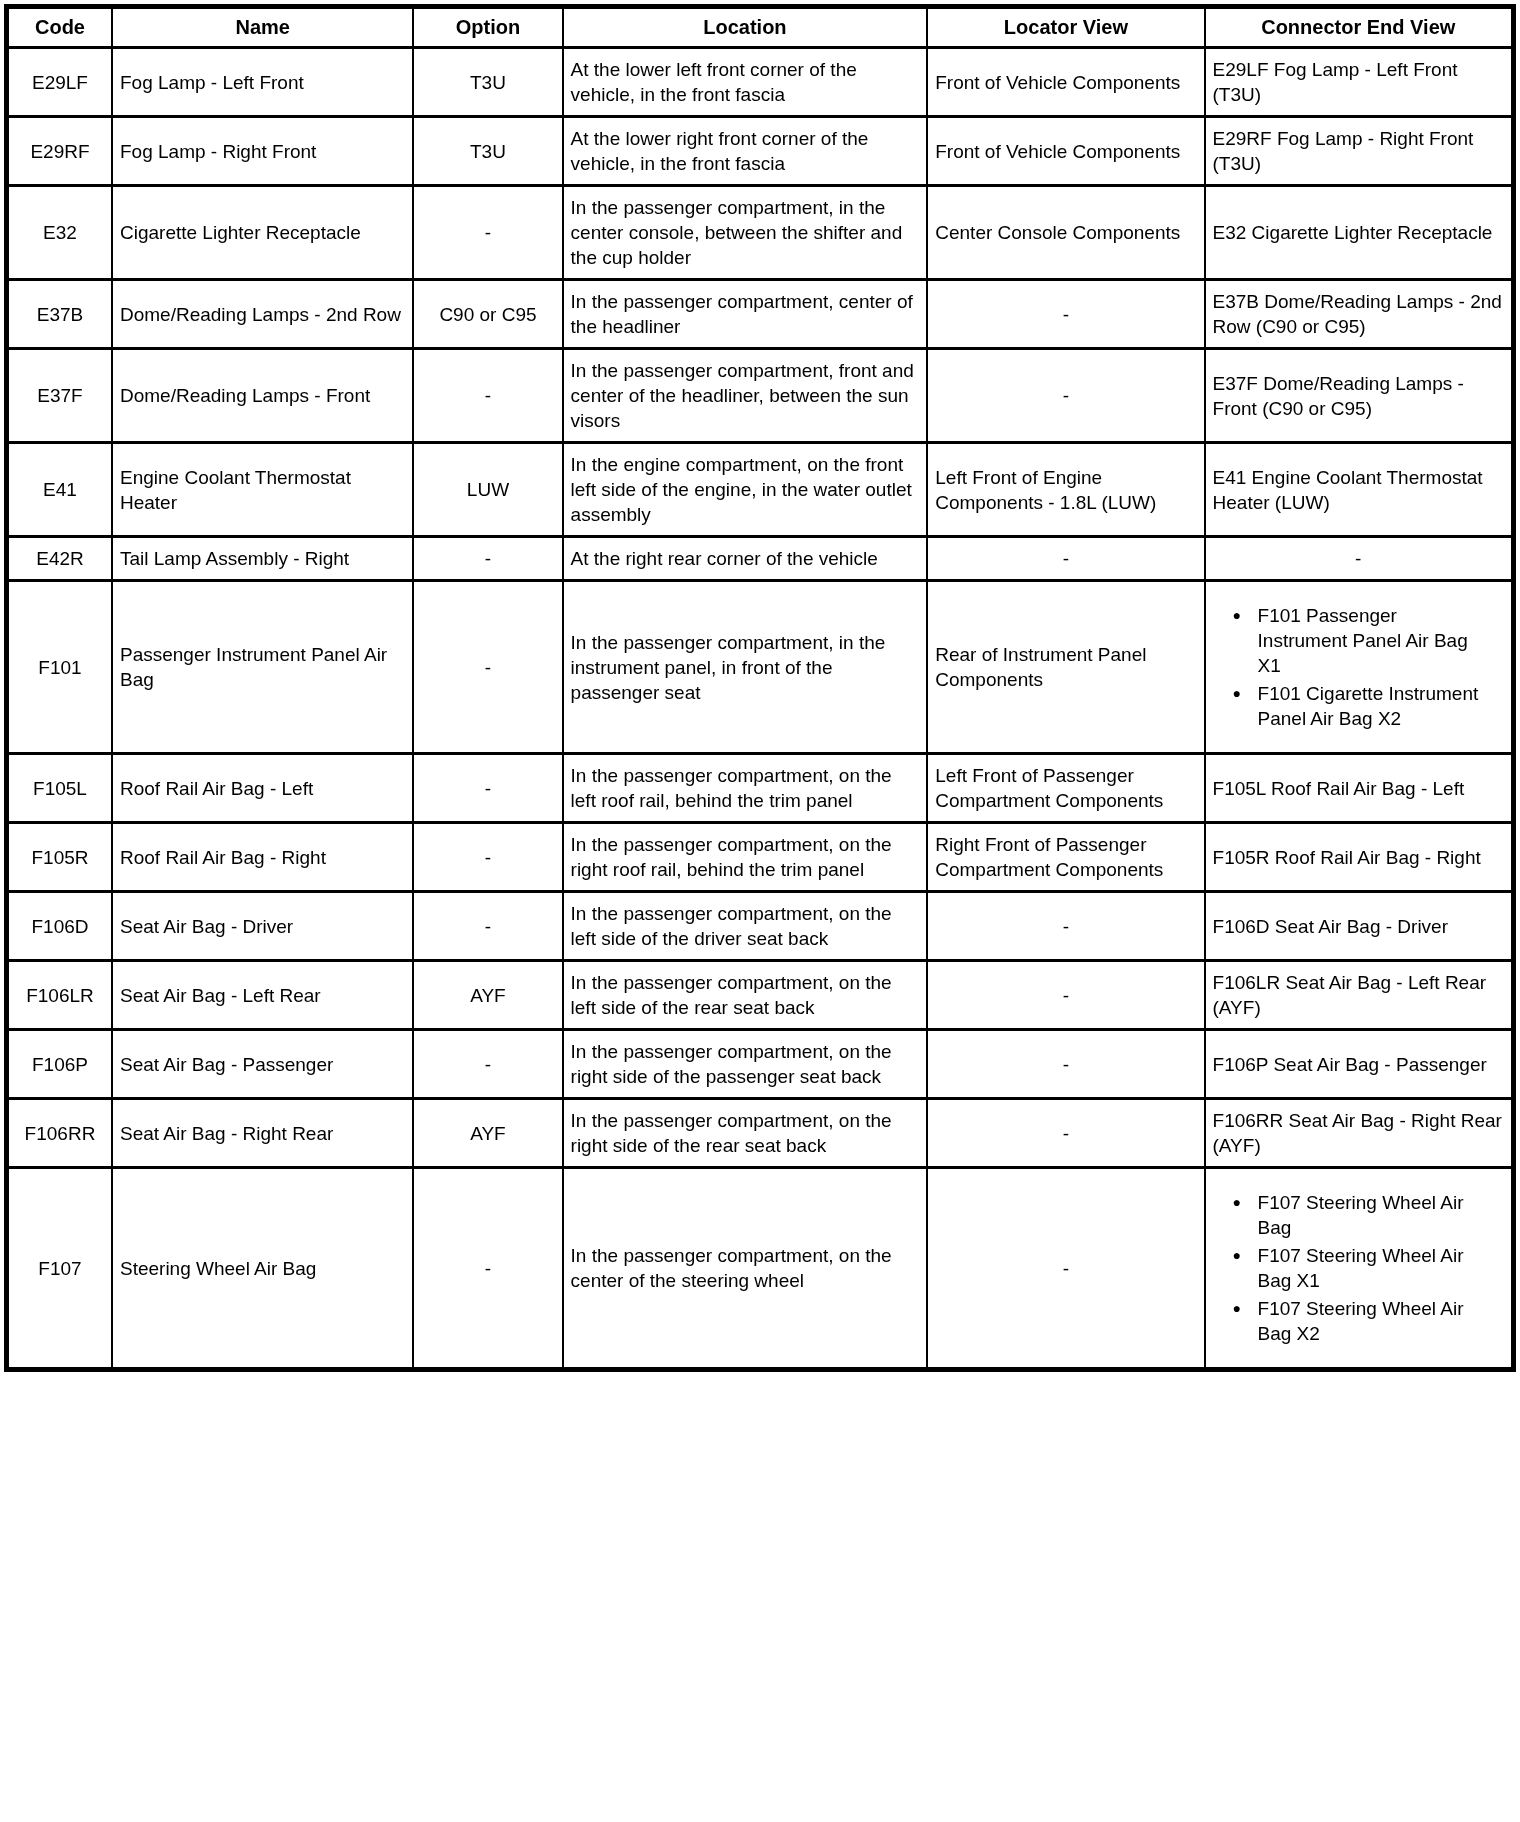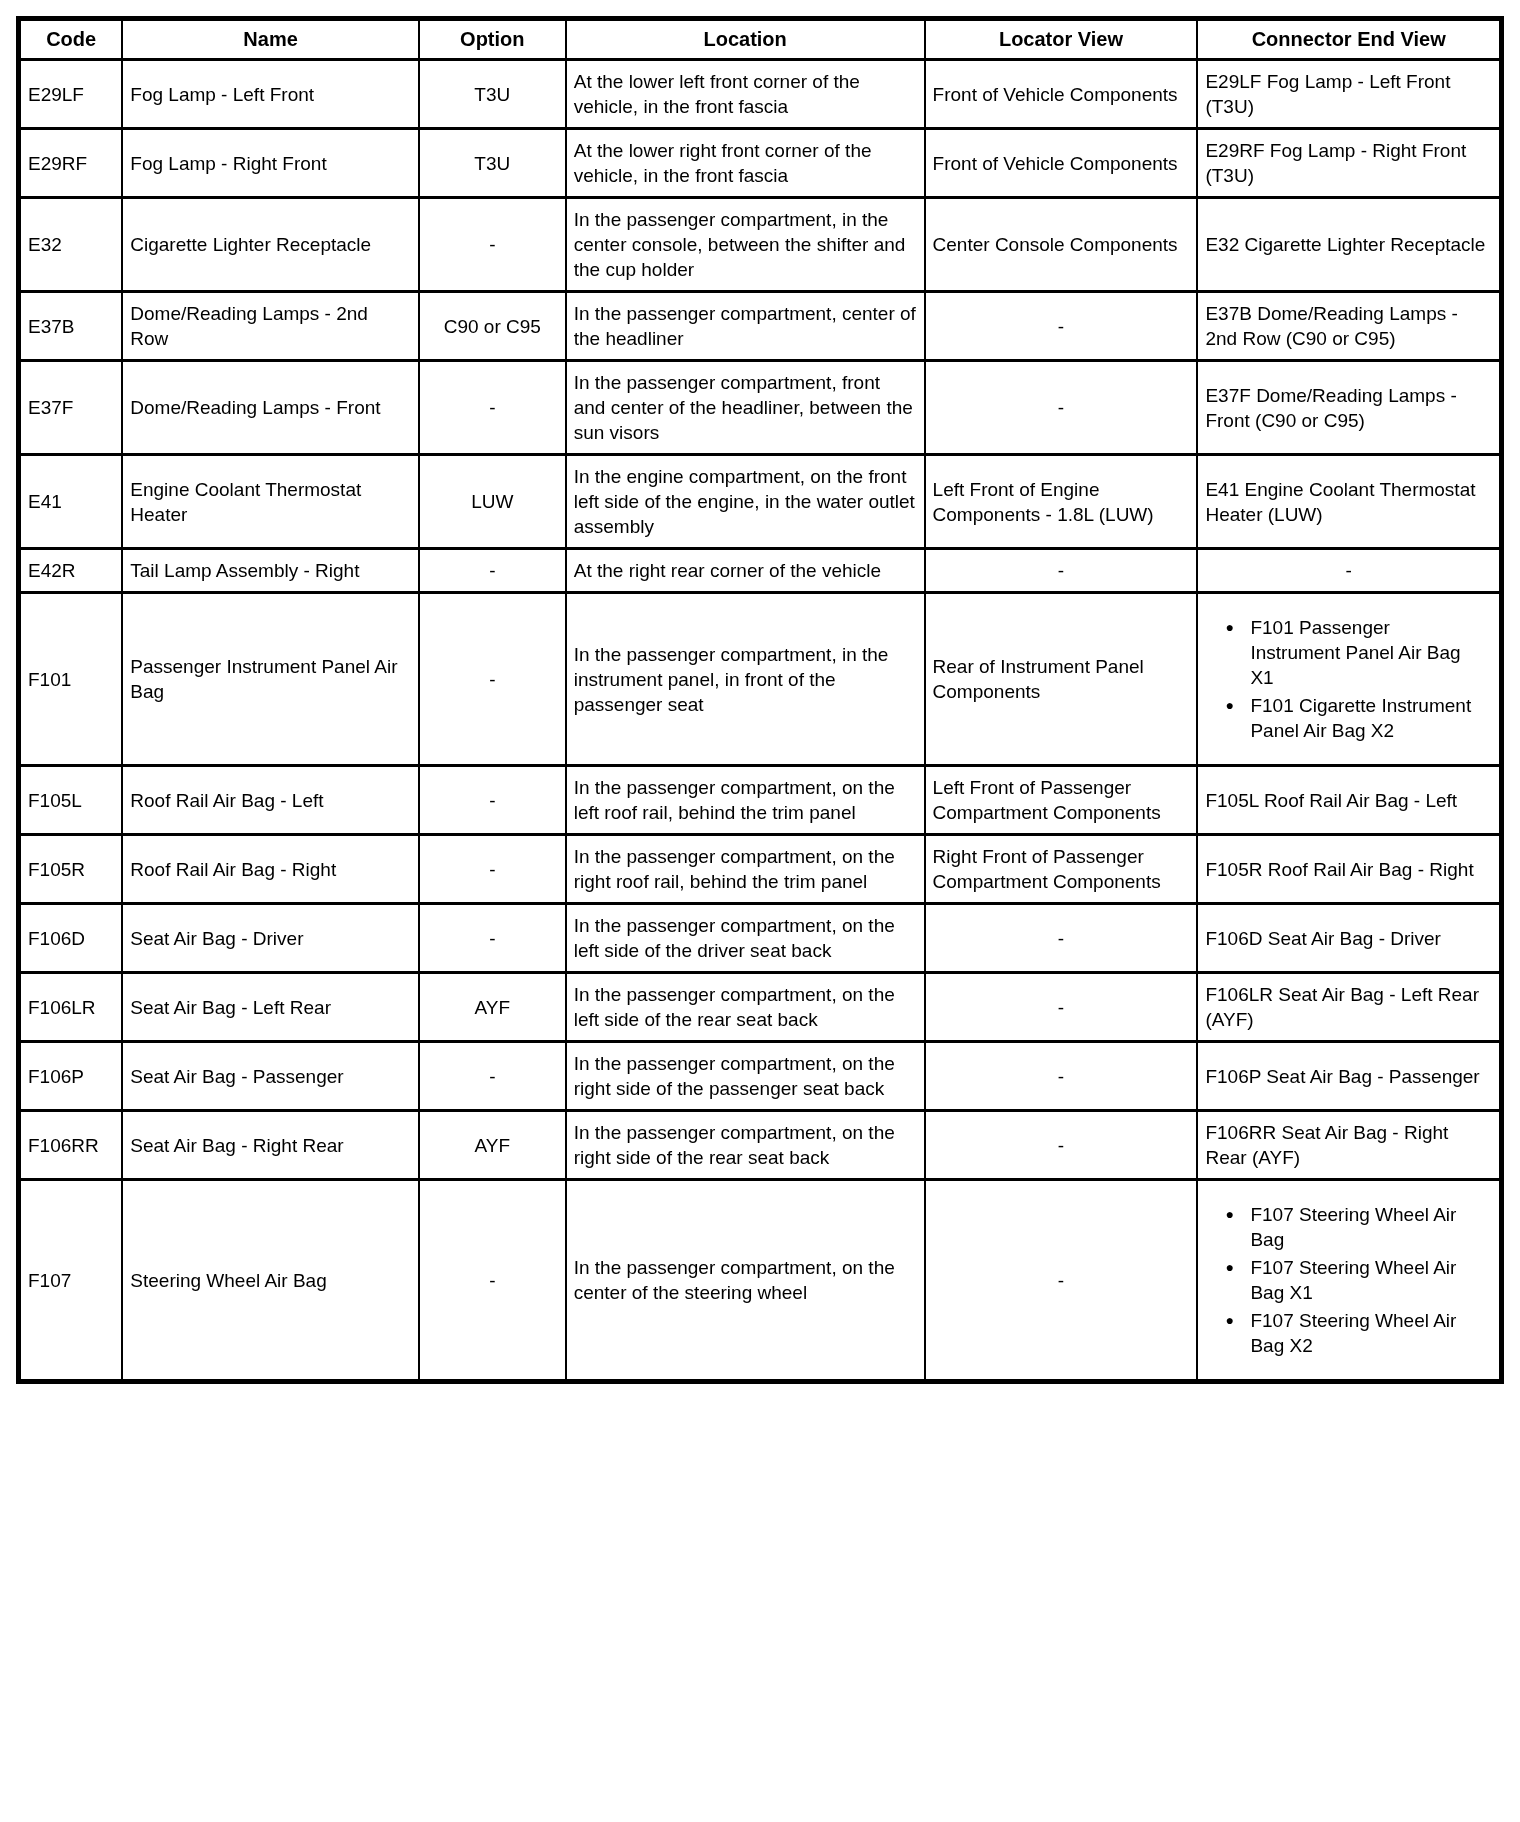--- a/index.html
+++ b/index.html
@@ -5,21 +5,21 @@
   html, body {
     margin: 0;
     padding: 0;
     background: #ffffff;
     color: #000000;
     font-family: "Liberation Sans", sans-serif;
   }
   .page {
     width: 1520px;
     box-sizing: border-box;
-    padding: 16px;
+    padding: 4px;
   }
   table.component-table {
     width: 100%;
     border-collapse: collapse;
     table-layout: fixed;
     border: 5px solid #000;
     font-size: 19px;
     line-height: 25px;
   }
   col.c-code     { width: 7.0%; }
@@ -39,21 +39,21 @@
     background: #ffffff;
   }
   td {
     border: 2px solid #000;
     border-top: 3px solid #000;
     border-bottom: 3px solid #000;
     vertical-align: middle;
     padding: 8px 7px;
     word-wrap: break-word;
   }
-  td.col-code   { }
+  td.col-code   { text-align: center; }
   td.col-option { text-align: center; }
   td.col-name, td.col-location, td.col-locator, td.col-connector { text-align: left; }
   td.dash { text-align: center; }
 
   ul.bullet-list {
     list-style: none;
     margin: 13px;
     padding: 0;
   }
   ul.bullet-list li {

